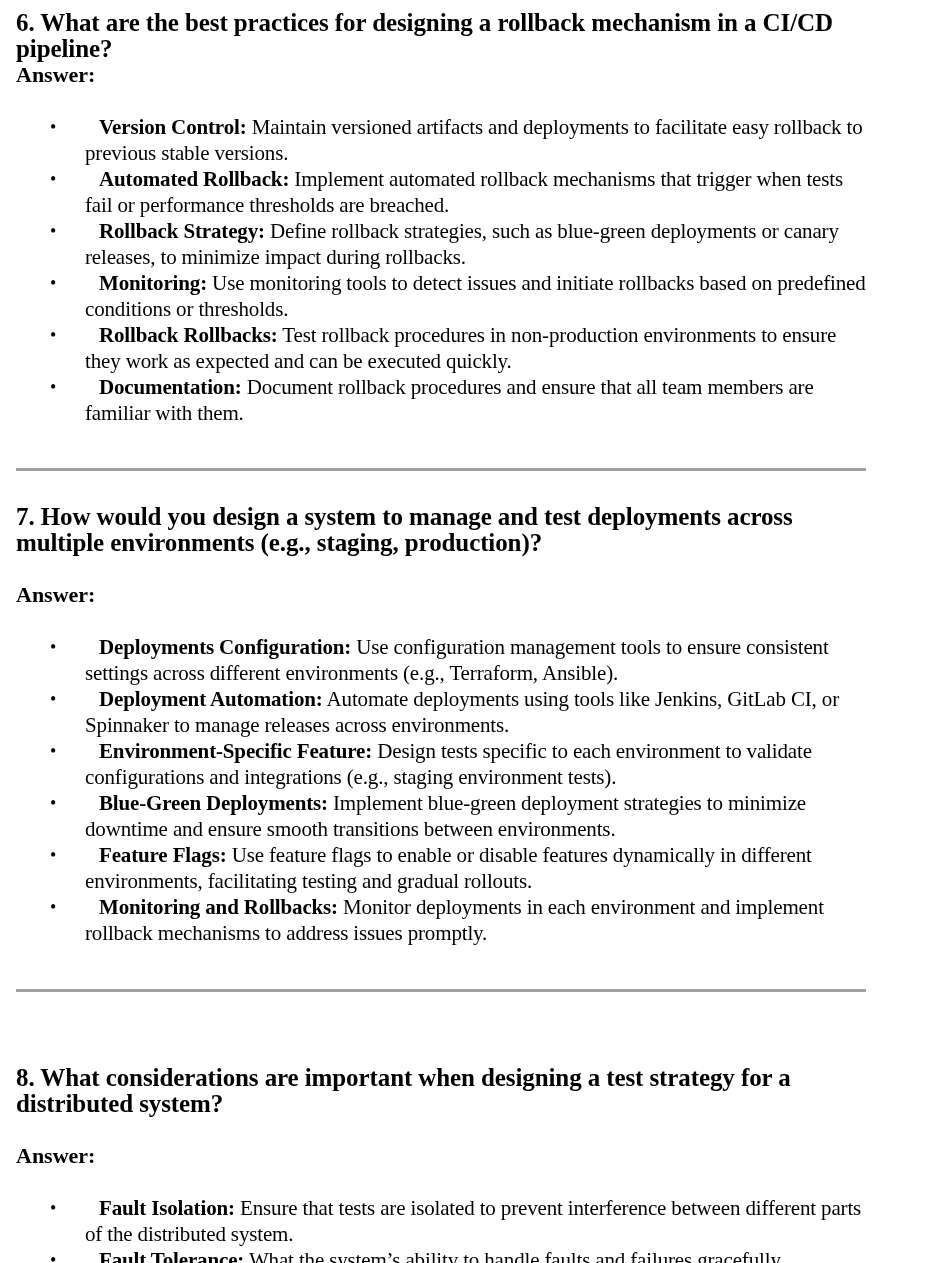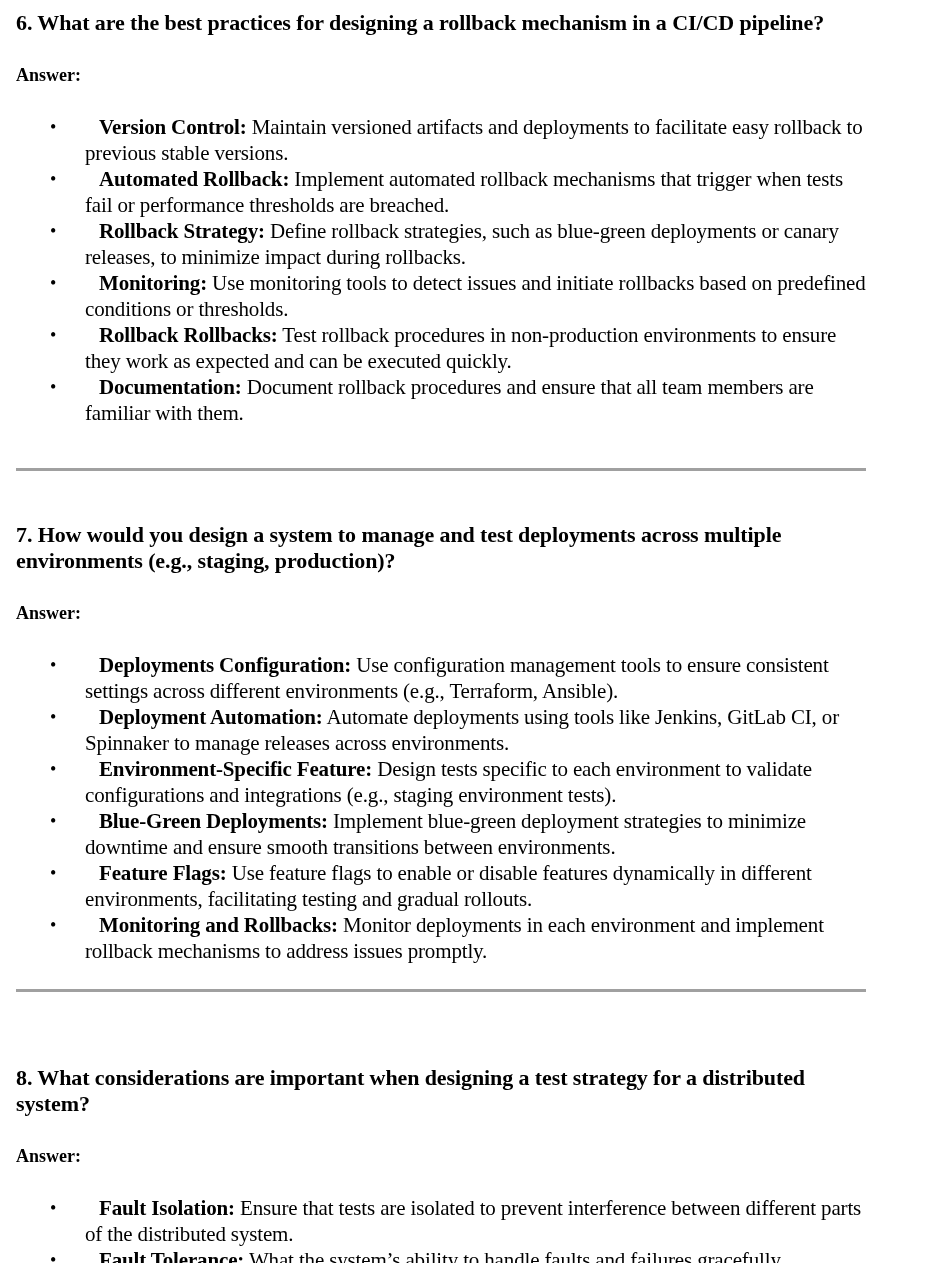--- a/index.html
+++ b/index.html
@@ -5,25 +5,25 @@
   html, body { margin: 0; padding: 0; background: #ffffff; }
   body {
     width: 930px; height: 1263px; overflow: hidden;
     font-family: "Liberation Serif", "DejaVu Serif", serif;
     color: #000000;
     position: relative;
   }
   .page { position: absolute; left: 16px; top: 0; width: 880px; }
   .section { position: relative; }
   h3.question {
-    font-size: 22px; font-weight: bold; line-height: 26px;
+    font-size: 25px; font-weight: bold; line-height: 26px;
     margin: 0; padding: 0; width: 850px; letter-spacing: -0.1px;
   }
   p.answer-label {
-    font-size: 18px; font-weight: bold; line-height: 26px;
+    font-size: 22px; font-weight: bold; line-height: 26px;
     margin: 0; padding: 0;
   }
   ul.answer-list {
     margin: 0; padding: 0; list-style: none;
   }
   ul.answer-list li {
     position: relative;
     padding-left: 69px;
     font-size: 21px; line-height: 26px;
     width: 790px;
@@ -36,21 +36,21 @@
   ul.answer-list li .term { font-weight: bold; margin-left: 14px; }
   hr.divider {
     border: none; height: 3px; background: #a0a0a0;
     width: 850px; margin: 0; padding: 0;
   }
   #s6 { position: absolute; top: 10px; }
   #s6 .question { }
   #s6 .answer-label { position: absolute; top: 52px; }
   #s6 .answer-list { position: absolute; top: 104px; }
   #hr1 { position: absolute; top: 468px; left: 0; }
-  #s7 { position: absolute; top: 522px; }
+  #s7 { position: absolute; top: 504px; }
   #s7 .answer-label { position: absolute; top: 78px; }
   #s7 .answer-list { position: absolute; top: 130px; }
   #hr2 { position: absolute; top: 989px; left: 0; }
   #s8 { position: absolute; top: 1065px; }
   #s8 .answer-label { position: absolute; top: 78px; }
   #s8 .answer-list { position: absolute; top: 130px; }
 </style>
 </head>
 <body>
 

